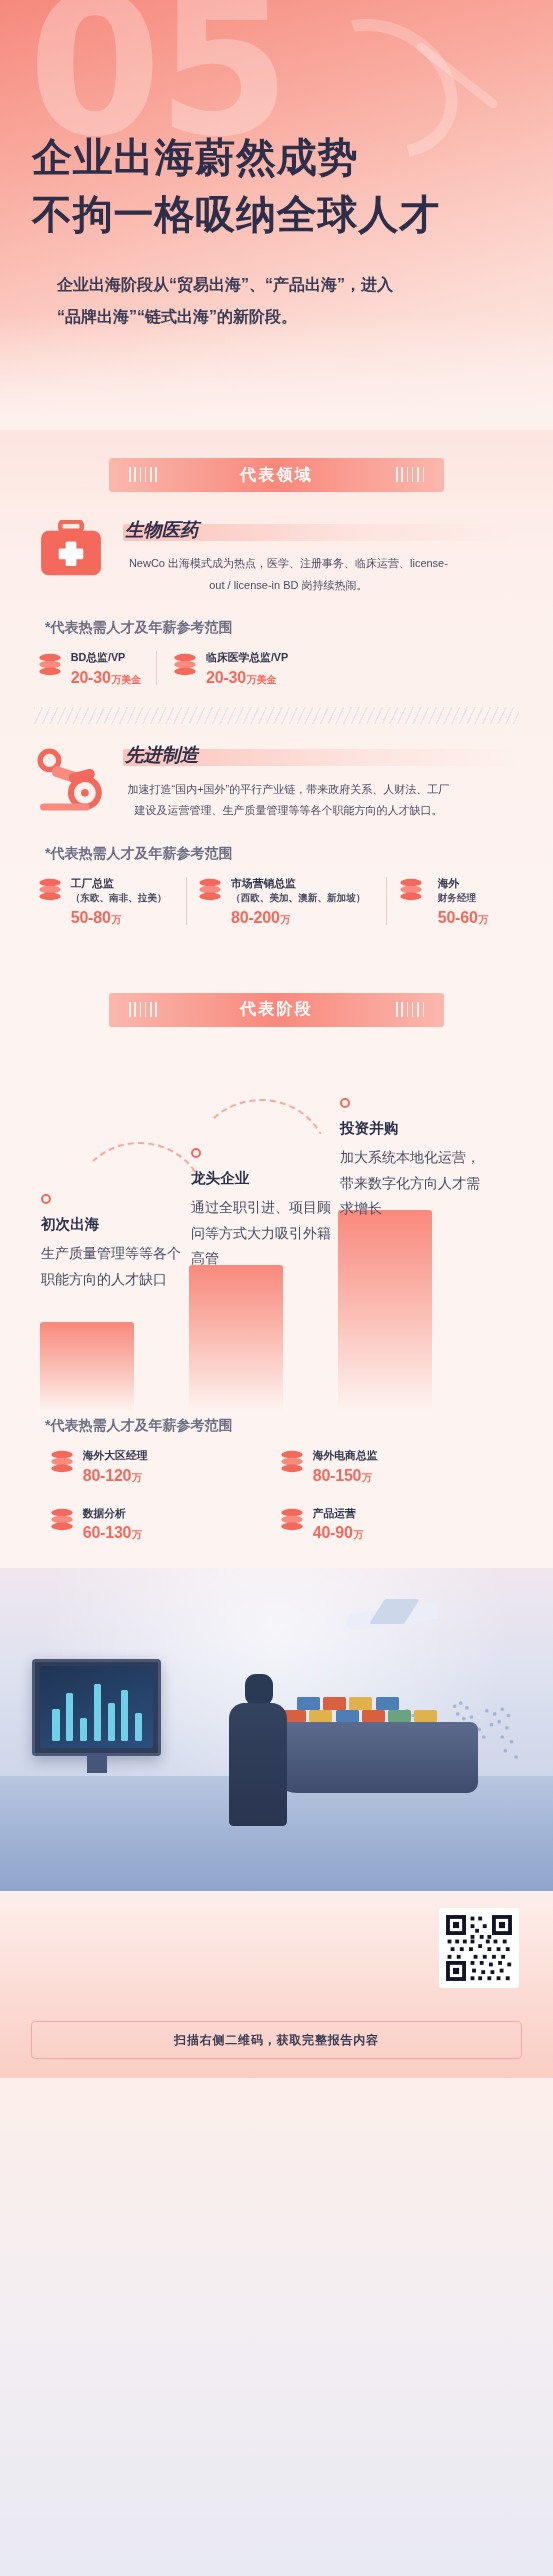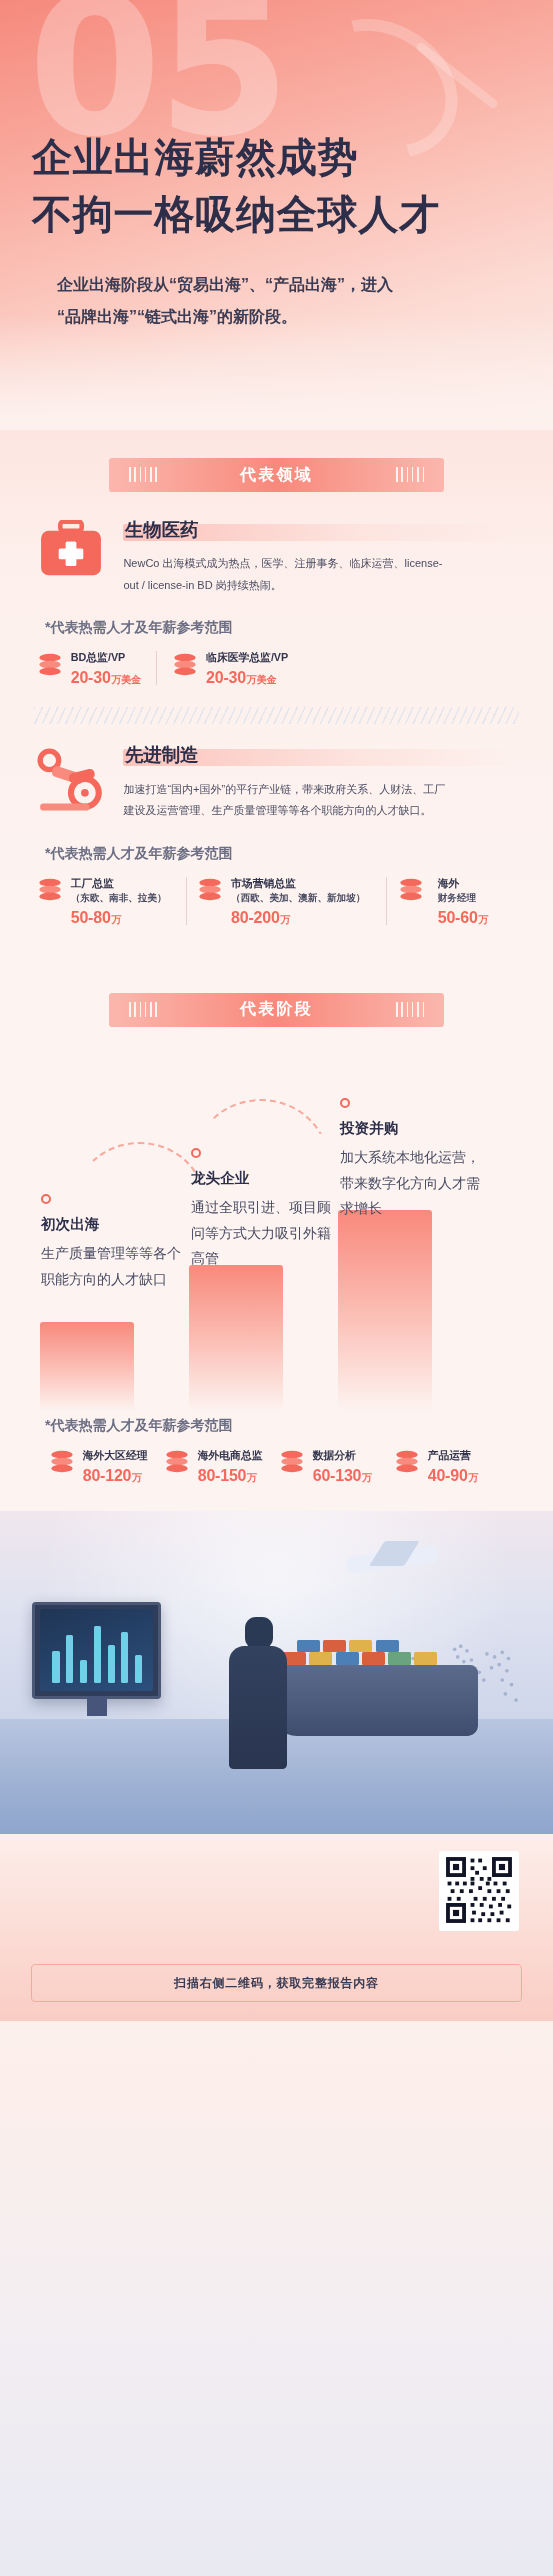--- a/index.html
+++ b/index.html
@@ -140,20 +140,21 @@
     flex: 0 0 74px;
     display: flex;
     justify-content: center;
     padding-top: 4.6px;
   }
   .topic-body { flex: 1; padding-top: 1.5px; }
   .topic-head {
     position: relative;
     height: 26px;
     margin-bottom: 10.8px;
+    font-style: italic;
   }
   .topic-head .bar {
     position: absolute;
     left: 0; top: 7px;
     height: 17px; width: 100%;
     background: linear-gradient(90deg, #fbc3bb 0%, #fde4df 60%, rgba(253,240,236,0) 100%);
     border-radius: 2.3px;
   }
   .topic-head h2 {
     position: relative;
@@ -161,20 +162,21 @@
     font-weight: 800;
     color: #2d2f4a;
     padding-left: 1.5px;
     line-height: 26px;
   }
   .topic-text {
     font-size: 11px;
     line-height: 1.95;
     color: #4a4c63;
     width: 330px;
+    text-align: center;
   }
 
   
   .note {
     font-size: 14px;
     color: #6c6e84;
     padding: 0 0 0 45px;
     margin: 23px 0 12.3px;
     font-weight: 600;
   }
@@ -273,21 +275,21 @@
     border: 2.3px dashed #f9a89c;
     border-bottom-color: transparent;
     border-left-color: transparent;
     border-right-color: transparent;
     border-radius: 50% 50% 0 0 / 100% 100% 0 0;
   }
 
   
   .grid4 {
     display: grid;
-    grid-template-columns: 1fr 1fr 1fr 1fr;
+    grid-template-columns: 1fr 1fr;
     gap: 20px 5px;
     padding: 0 49px;
   }
 
   
   .illus {
     position: relative;
     height: 323px;
     margin-top: 26px;
     background: linear-gradient(180deg, #f0e7ee 0%, #dfe2f0 30%, #cfd7ea 62%, #c3cfe4 100%);

